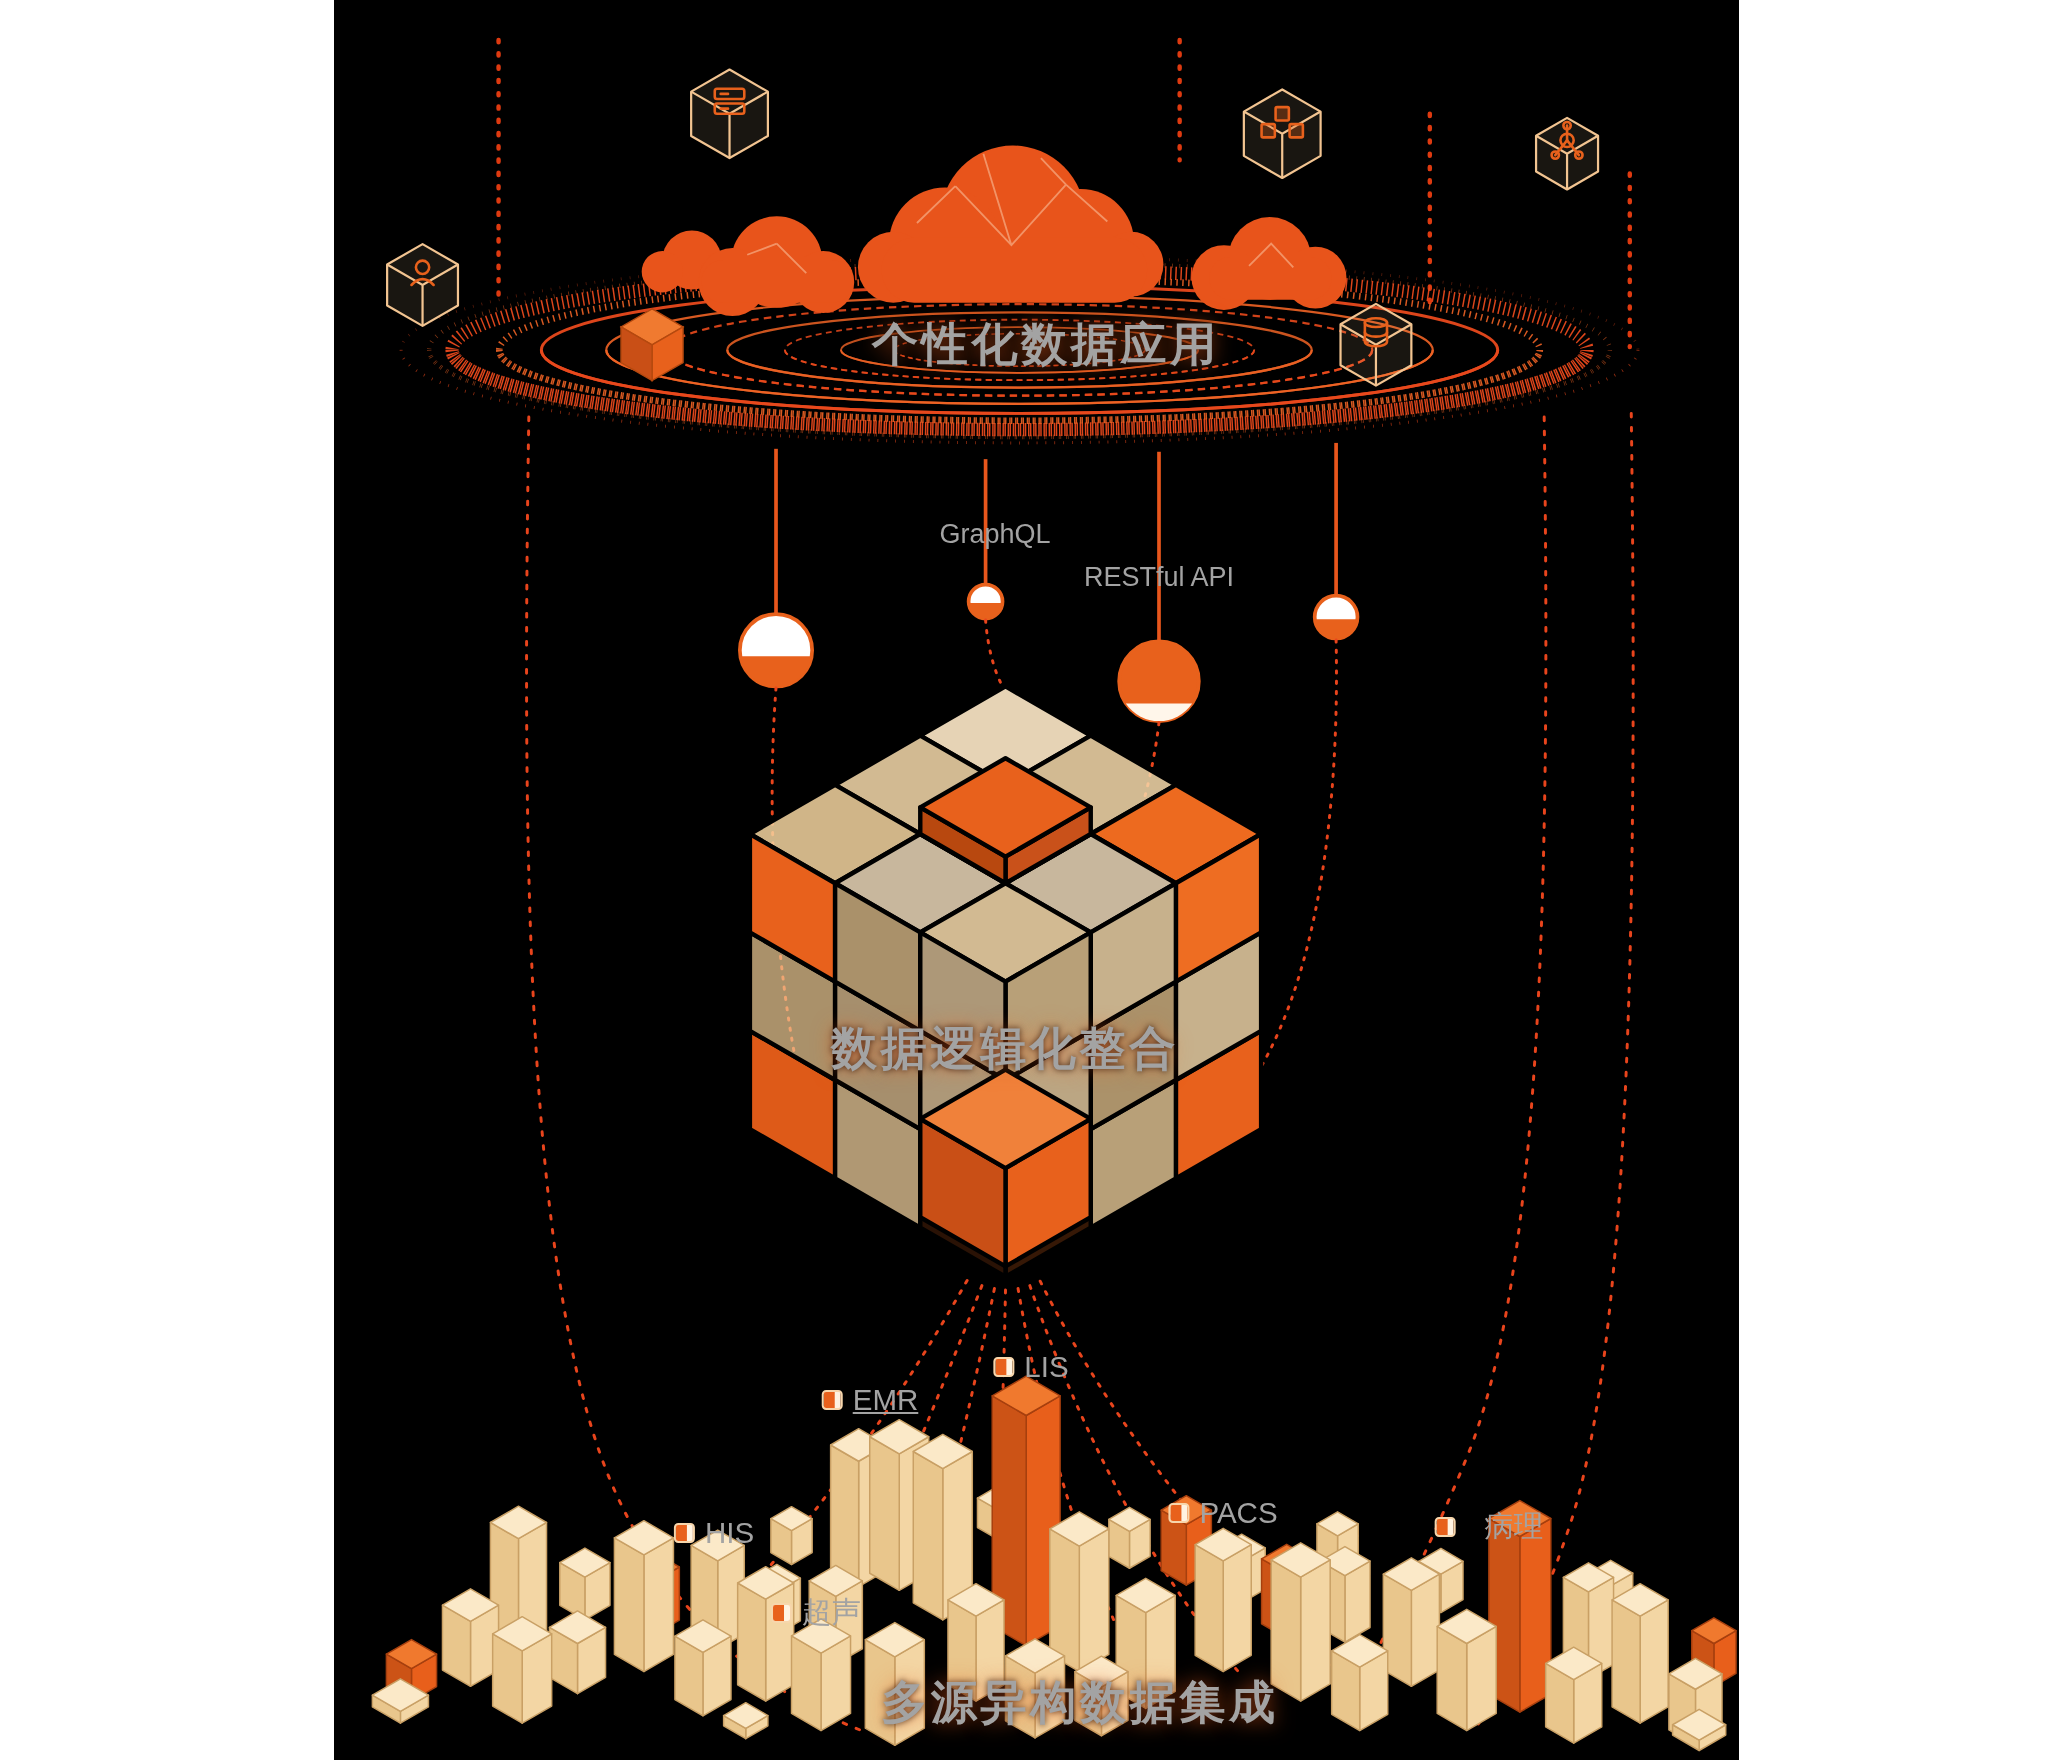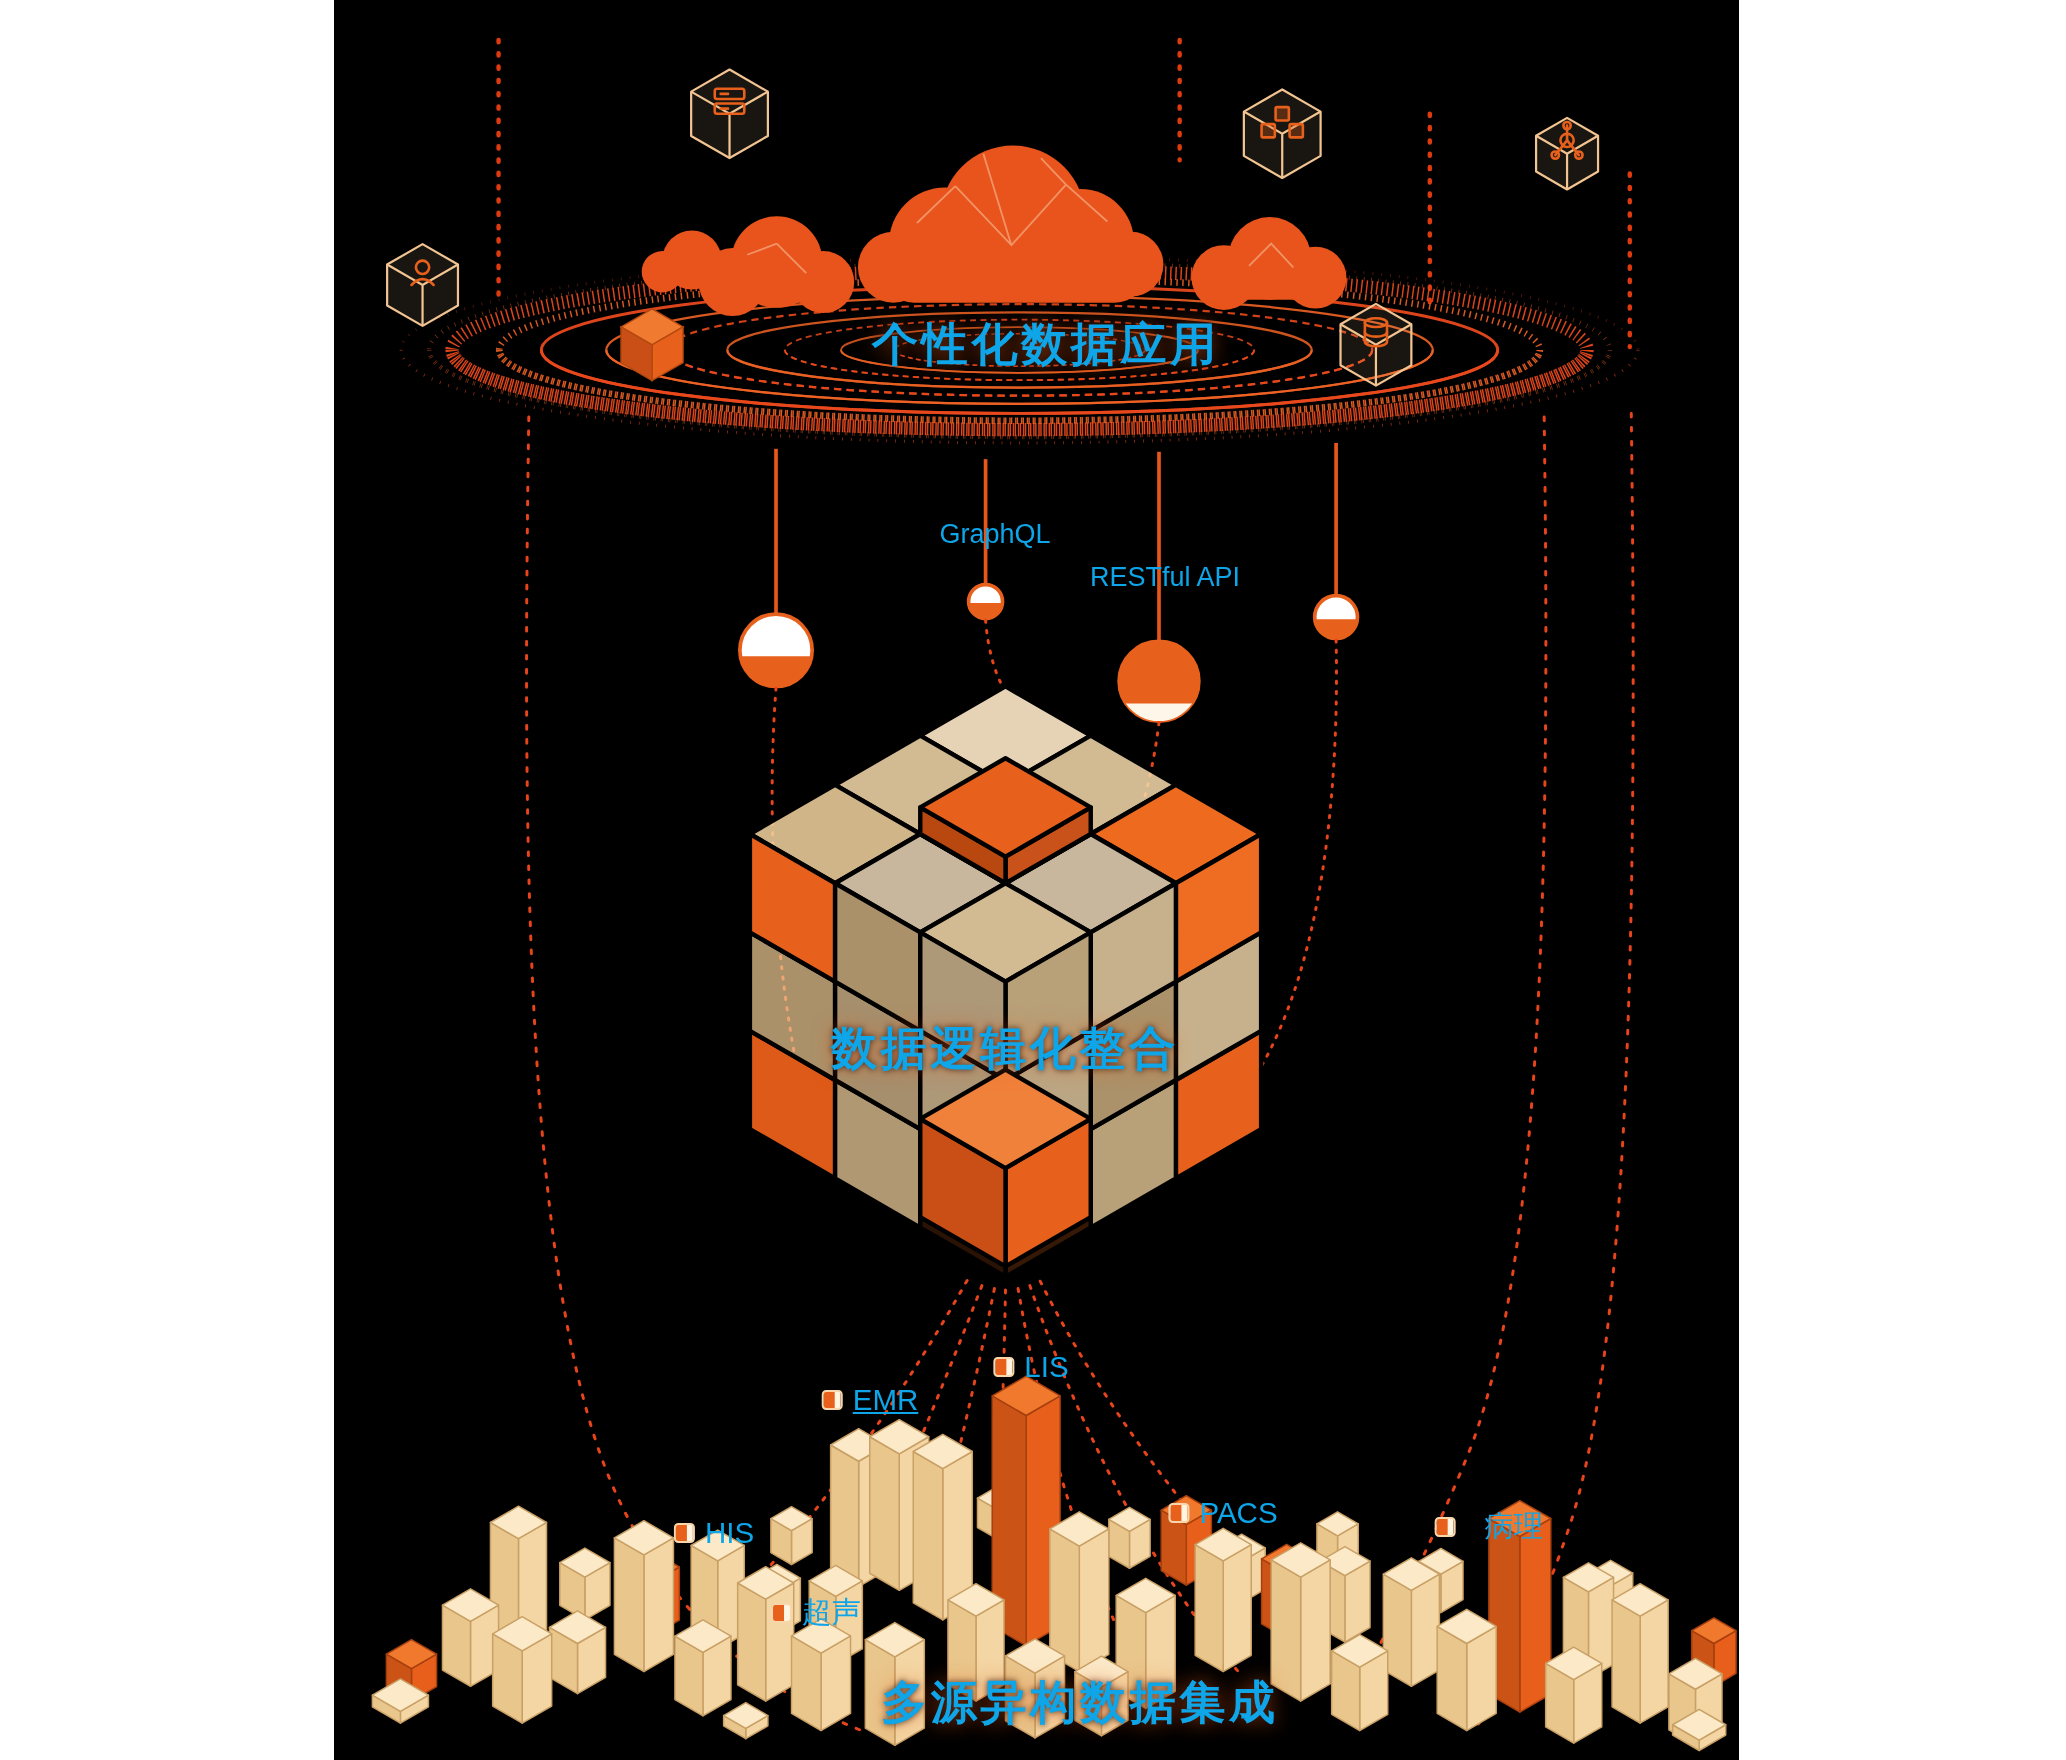--- a/index.html
+++ b/index.html
@@ -1,20 +1,20 @@
 <!DOCTYPE html>
 <html style="font-size:11.8px"><head>
 <meta charset="utf-8">
 <style>
   html,body{margin:0;padding:0;background:#ffffff;}
   .stage{position:relative;width:2066px;height:1761px;background:#ffffff;overflow:hidden;
          font-family:"Liberation Sans","DejaVu Sans",sans-serif;}
   .panel{position:absolute;left:334px;top:0;width:1405px;height:1761px;background:#000;overflow:hidden;}
   .panel > svg{position:absolute;left:0;top:0;}
-  .lbl{position:absolute;transform:translate(-50%,-50%);color:#0ea5e9;white-space:nowrap;z-index:5;}
+  .lbl{position:absolute;transform:translate(-50%,-50%);color:#a3a3a3;white-space:nowrap;z-index:5;}
   .title{font-size:46px;font-weight:bold;letter-spacing:3.7px;text-shadow:0 0 20.7px rgba(235,90,25,.6),0 0 5.9px rgba(0,0,0,.8);}
   .api{font-size:27px;font-weight:400;}
   .tag{display:flex;align-items:center;gap:10.3px;font-size:29.5px;}
   .bullet{display:inline-block;width:20.7px;height:20.7px;box-sizing:border-box;border:2.2px solid #F7D6AC;border-radius:4.4px;
           background:linear-gradient(90deg,#E8611C 62%,#FFF3E2 62%);}
 </style>
 </head>
 <body>
 
 <div class="stage">
@@ -329,21 +329,21 @@
           <polygon points="1845.0,2365.0 1809.0,2344.1 1809.0,2268.1 1845.0,2289.0" fill="#E9C68C" stroke="#C9A065" stroke-width="2" stroke-linejoin="round"></polygon>
           <polygon points="1845.0,2289.0 1881.0,2268.1 1845.0,2247.2 1809.0,2268.1" fill="#FBE9C8" stroke="#C9A065" stroke-width="2" stroke-linejoin="round"></polygon>
           <polygon points="1850.0,2372.0 1886.0,2351.1 1886.0,2337.1 1850.0,2358.0" fill="#F3D6A4" stroke="#C9A065" stroke-width="2" stroke-linejoin="round"></polygon>
           <polygon points="1850.0,2372.0 1814.0,2351.1 1814.0,2337.1 1850.0,2358.0" fill="#E9C68C" stroke="#C9A065" stroke-width="2" stroke-linejoin="round"></polygon>
           <polygon points="1850.0,2358.0 1886.0,2337.1 1850.0,2316.2 1814.0,2337.1" fill="#FBE9C8" stroke="#C9A065" stroke-width="2" stroke-linejoin="round"></polygon>
         </g>
     </svg>
 
     <div class="lbl title" style="left:712px;top:345px;">个性化数据应用</div>
     <div class="lbl api" style="left:661px;top:534px;">GraphQL</div>
-    <div class="lbl api" style="left:825px;top:577px;margin-left:6px;">RESTful API</div>
+    <div class="lbl api" style="left:825px;top:577px;">RESTful API</div>
     <div class="lbl title" style="left:671px;top:1049px;">数据逻辑化整合</div>
 
     <div class="lbl tag" style="left:697px;top:1367px;">
       <span class="bullet"></span>
       <span>LIS</span>
     </div>
     <div class="lbl tag" style="left:536px;top:1400px;text-decoration:underline;">
       <span class="bullet"></span>
       <span>EMR</span>
     </div>

